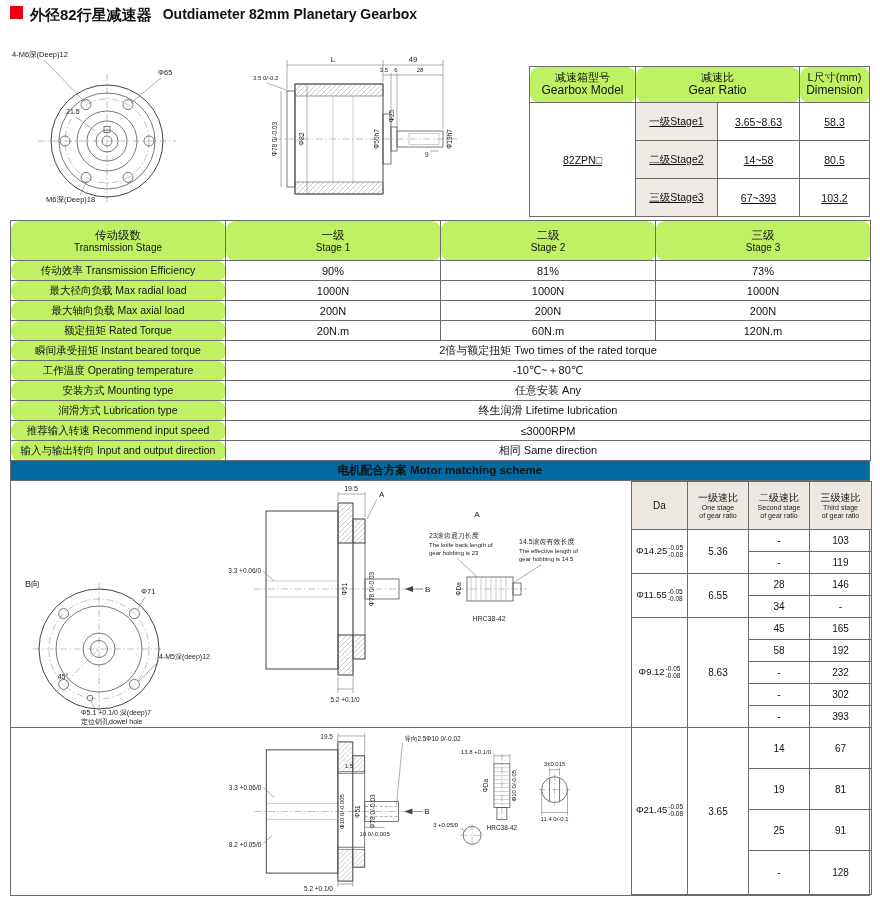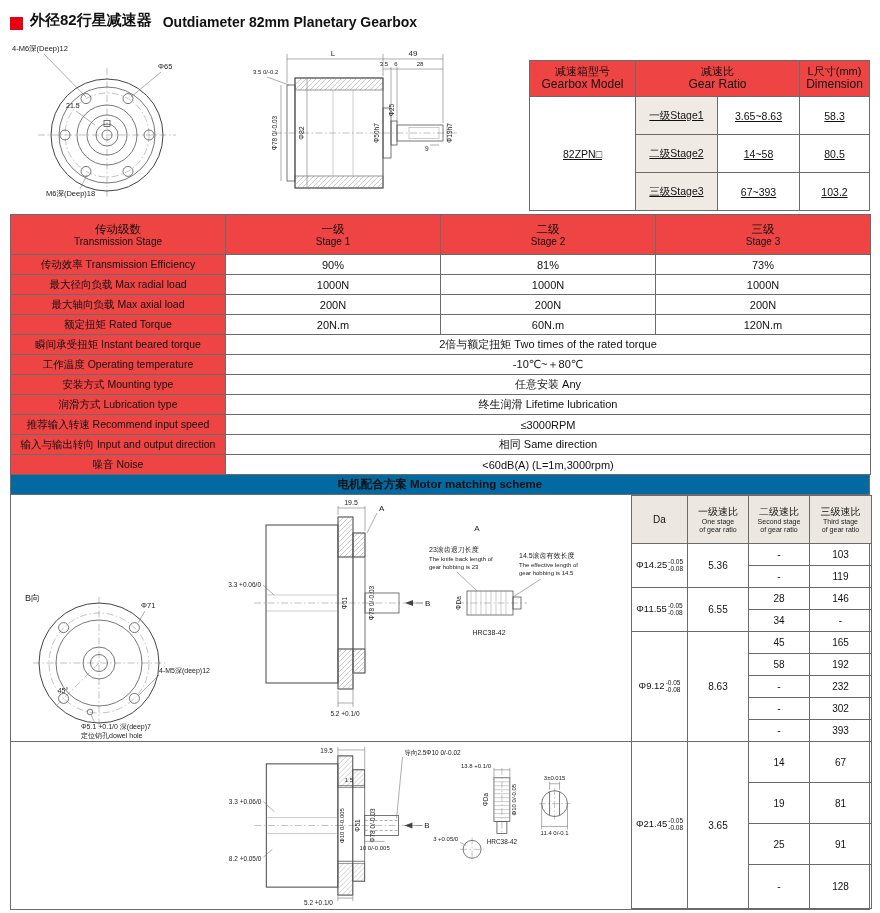--- a/index.html
+++ b/index.html
@@ -1,30 +1,30 @@
 <!DOCTYPE html>
 <html><head>
 <meta charset="utf-8">
 <style>
   * { margin:0; padding:0; box-sizing:border-box; }
   html,body { background:#fff; }
   body { width:880px; height:913px; overflow:hidden; font-family:"Liberation Sans","DejaVu Sans",sans-serif; color:#111; }
   .page { width:880px; height:913px; padding:6px 10px 4px; }
 
-  .title-row { display:flex; align-items:flex-end; gap:7px; height:24px; margin-bottom:10px; }
+  .title-row { display:flex; align-items:flex-start; gap:7px; height:24px; margin-bottom:16px; }
   .title-sq { width:13px; height:13px; background:#e60012; flex:0 0 auto; }
   .title-zh { font-size:15px; font-weight:bold; }
   .title-en { font-size:14px; font-weight:bold; margin-left:4px; }
 
   .top-section { display:flex; justify-content:space-between; align-items:flex-start; height:170px; }
   .top-section svg { display:block; }
 
   table { border-collapse:collapse; table-layout:fixed; }
   td,th { border:1px solid #6b6b6b; text-align:center; vertical-align:middle; font-weight:normal; padding:0 2px; }
-  .peach { background:#ef4444; }
+  .peach { background:#bef264;border-radius:9px; }
   .graycell { background:#efeae4; }
 
   .model-table { width:340px; margin-top:20px; font-size:10.5px; }
   .model-table th { height:36px; }
   .model-table td { height:38px;text-decoration:underline; }
   .model-table .zh { font-size:11px; line-height:1.25; }
   .model-table .en { font-size:12px; line-height:1.15; }
 
   .spec-table { width:860px; margin-top:4px; font-size:11px; }
   .spec-table th { height:40px; }
@@ -255,24 +255,20 @@
       <td colspan="3">终生润滑 Lifetime lubrication</td>
     </tr>
     <tr>
       <td class="peach lbl">推荐输入转速 Recommend input speed</td>
       <td colspan="3">≤3000RPM</td>
     </tr>
     <tr>
       <td class="peach lbl">输入与输出转向 Input and output direction</td>
       <td colspan="3">相同 Same direction</td>
     </tr>
-    <tr>
-      <td class="peach lbl">噪音 Noise</td>
-      <td colspan="3">&lt;60dB(A) (L=1m,3000rpm)</td>
-    </tr>
   </tbody>
     </table>
 
   <div class="banner">电机配合方案 Motor matching scheme</div>
 
   <div class="motor-body">
     <div class="motor-drawings">
 
       <div class="draw-upper">
         <svg viewBox="0 0 618 246" width="618" height="246">

